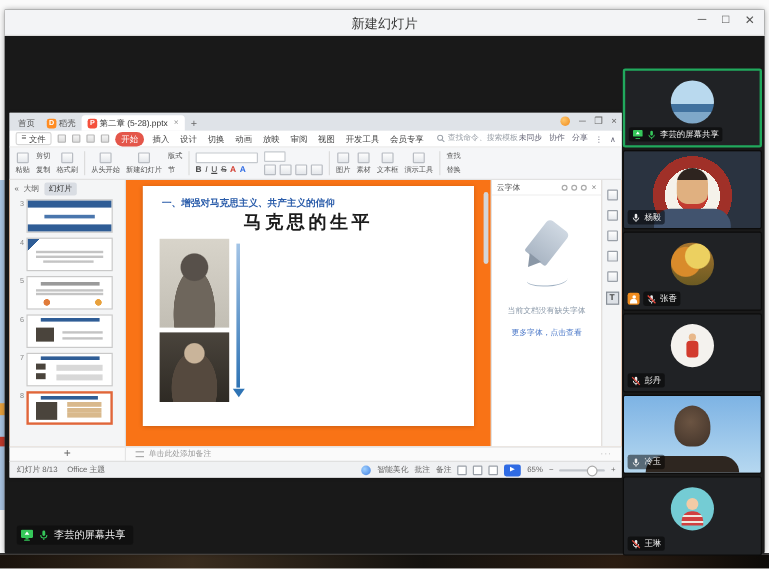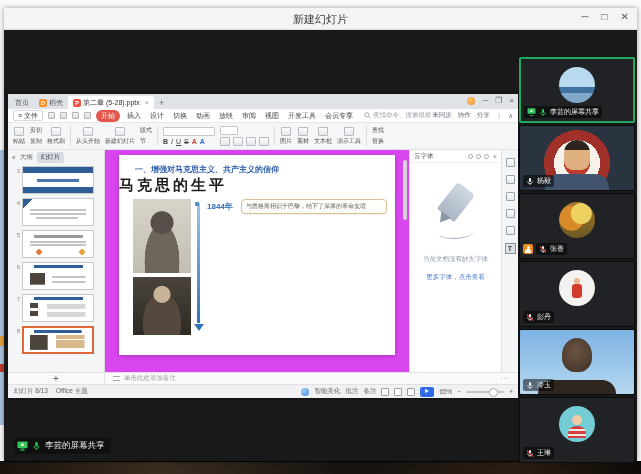--- a/index.html
+++ b/index.html
@@ -105,21 +105,21 @@
   .ric { width:10px; height:9px; border:1px solid #b8bcc2; border-radius:1px; background:linear-gradient(#fdfdfd,#e4e7eb); }
   .rcol { display:flex; flex-direction:column; gap:2px; font-size:6px; color:#555; }
   .rsep { width:1px; height:20px; background:#dcdcdc; }
   .rbox { width:52px; height:9px; border:1px solid #c5c9ce; background:#fff; border-radius:1px; }
   .rbox.sm { width:18px; }
   .fmtrow { display:flex; gap:3px; align-items:center; font-size:7px; color:#444; }
   .fmtrow .bB { font-weight:bold; } .fmtrow .bI { font-style:italic; }
   .fmtrow .bU { text-decoration:underline; } .fmtrow .bS { text-decoration:line-through; }
   .fmtrow .cA1 { color:#d23b2e; font-weight:bold; } .fmtrow .cA2 { color:#2f6be4; font-weight:bold; }
 
-  .crow { flex:1; display:flex; min-height:0; background:#d946ef; }
+  .crow { flex:1; display:flex; min-height:0; background:#f97316; }
   .thumbs { width:97px; background:#f4f5f6; border-right:1px solid #dedede; display:flex; flex-direction:column; }
   .thead { height:14px; display:flex; align-items:center; gap:4px; padding:0 4px; font-size:6.5px; color:#666; }
   .ttab.on { background:#d9dde3; border-radius:2px; padding:1px 4px; color:#333; }
   .tlist { flex:1; overflow:hidden; padding:2px 0 0 2px; }
   .trowi { display:flex; gap:2px; margin-bottom:4px; align-items:flex-start; }
   .tnum { width:10px; font-size:6px; color:#888; text-align:right; padding-top:2px; }
   .tbox { width:72px; height:28px; background:#fff; border:1px solid #c9c9c9; background-repeat:no-repeat; }
   .tbox.sel { border:2px solid #e0663a; }
   .v3 { background-image:linear-gradient(#2f5d96,#2f5d96),linear-gradient(#2f5d96,#2f5d96),linear-gradient(#4a76ad,#4a76ad);
         background-size:100% 6px,100% 6px,60% 3px; background-position:0 0,0 100%,50% 52%; }
@@ -130,21 +130,21 @@
   .v6 { background-image:linear-gradient(#2f5d96,#2f5d96),linear-gradient(#4a443c,#4a443c),linear-gradient(#c4c4c4,#c4c4c4),linear-gradient(#c4c4c4,#c4c4c4);
         background-size:70% 3px,22% 45%,48% 2px,48% 2px; background-position:50% 10%,12% 70%,80% 55%,80% 75%; }
   .v7 { background-image:linear-gradient(#2f5d96,#2f5d96),linear-gradient(#4a443c,#4a443c),linear-gradient(#d8d8d8,#d8d8d8),linear-gradient(#4a443c,#4a443c),linear-gradient(#d8d8d8,#d8d8d8);
         background-size:70% 3px,12% 20%,55% 5px,12% 20%,55% 5px; background-position:50% 8%,12% 40%,75% 42%,12% 78%,75% 80%; }
   .v8 { background-image:linear-gradient(#2f5d96,#2f5d96),linear-gradient(#4a443c,#4a443c),linear-gradient(#d9b98c,#d9b98c),linear-gradient(#d9b98c,#d9b98c),linear-gradient(#d9b98c,#d9b98c);
         background-size:70% 3px,26% 62%,42% 4px,42% 4px,42% 4px; background-position:50% 8%,12% 75%,82% 35%,82% 58%,82% 82%; }
 
   .canvas { flex:1; position:relative; padding-top:5px; }
   .slide { width:276px; height:200px; margin:0 auto; background:#fff; box-shadow:0 1px 4px rgba(0,0,0,.25); position:relative; }
   .sheading { font-size:8px; font-weight:bold; color:#2a5caa; padding:9px 0 0 16px; }
-  .stitle { font-family:"DejaVu Serif",serif; font-size:15px; font-weight:bold; color:#1c1c1c; text-align:left;
+  .stitle { font-family:"DejaVu Serif",serif; font-size:15px; font-weight:bold; color:#1c1c1c; text-align:center;
     letter-spacing:3px; margin-top:1px; }
   .srow { display:flex; padding:4px 8px 0 14px; }
   .portraits { width:58px; display:flex; flex-direction:column; gap:4px; }
   .p1 { height:74px; background:radial-gradient(circle at 50% 32%,#57504a 0 11px,transparent 12px),
         radial-gradient(ellipse at 50% 85%,#6e665c 0 42%,transparent 43%),linear-gradient(#d8d4ca,#c2beb4); }
   .p2 { height:58px; background:radial-gradient(circle at 50% 30%,#c9b49a 0 8px,transparent 9px),
         radial-gradient(ellipse at 50% 80%,#55493e 0 46%,transparent 47%),linear-gradient(#4a443c,#2e2a24); }
   .tl { flex:1; position:relative; padding-left:16px; }
   .tl::before { content:""; position:absolute; left:6px; top:4px; bottom:12px; width:3px;
     background:linear-gradient(#a3c4e6,#2f74b5); }
@@ -386,24 +386,20 @@
             <div class="canvas">
               <div class="slide">
                 <div class="sheading">一、增强对马克思主义、共产主义的信仰</div>
                 <div class="stitle">马克思的生平</div>
                 <div class="srow">
                   <div class="portraits">
                     <div class="p1"></div>
                     <div class="p2"></div>
                   </div>
                   <div class="tl">
-                    <div class="trow">
-                      <span class="yr">1844年</span>
-                      <div class="card">与恩格斯相识于巴黎，结下了深厚的革命友谊</div>
-                    </div>
                   </div>
                 </div>
               </div>
               <div class="cscroll"></div>
             </div>
 
             <div class="fpanel">
               <div class="fhead">
                 <span>云字体</span>
                 <span style="flex:1"></span>

